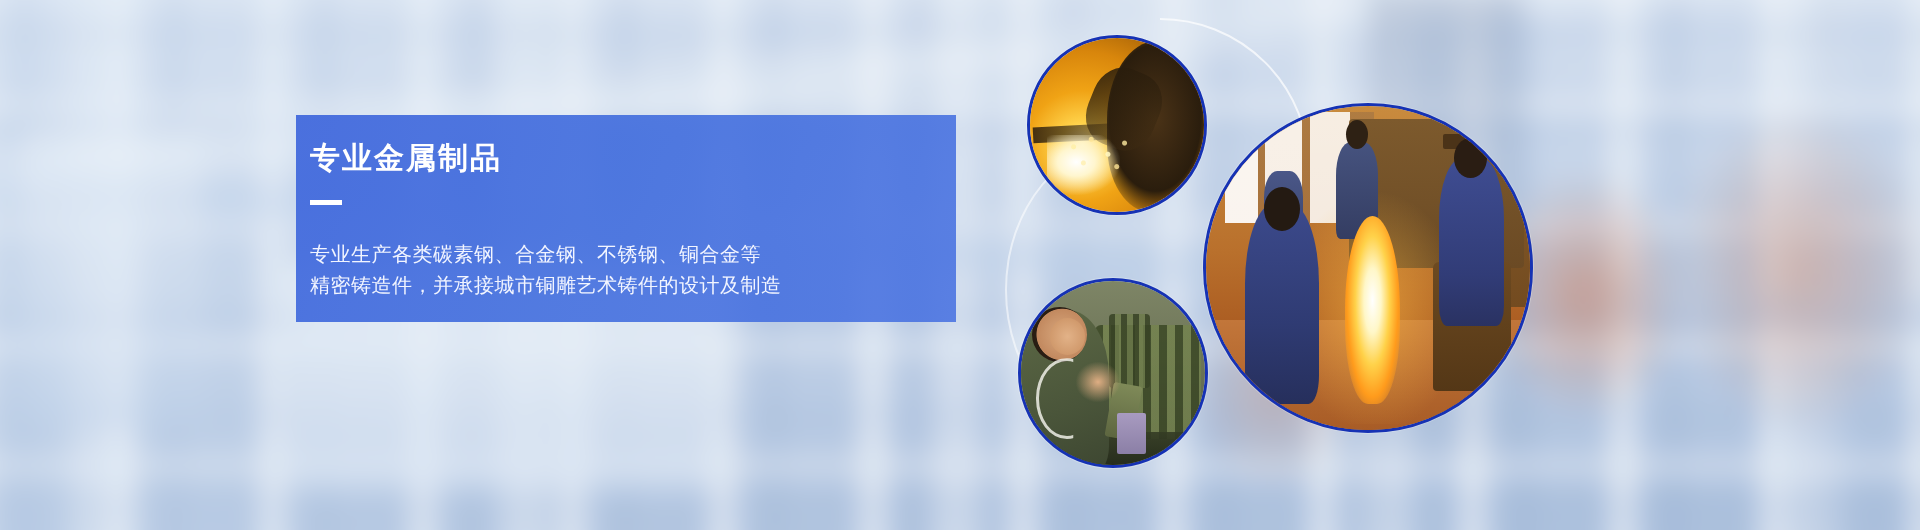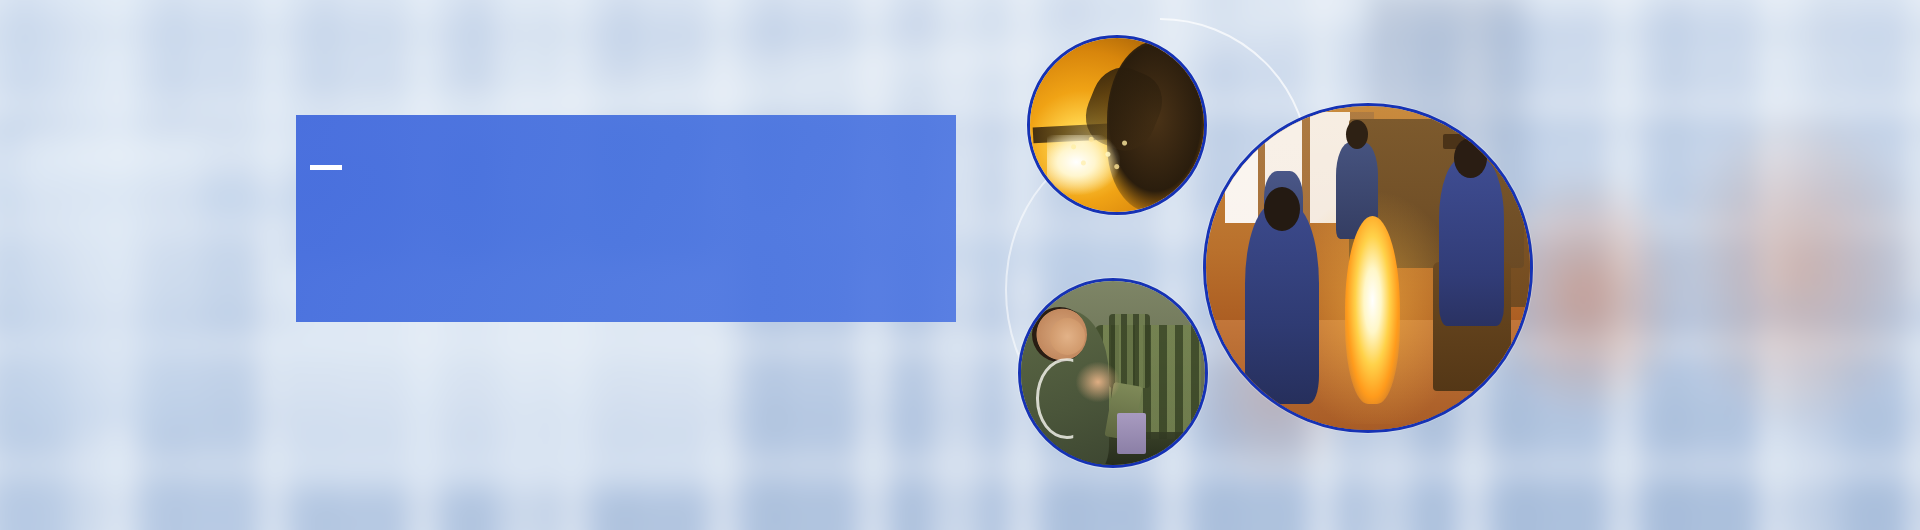--- a/index.html
+++ b/index.html
@@ -322,21 +322,26 @@
     <div class="bg-dark-a"></div>
     <div class="bg-warm-a"></div>
     <div class="bg-warm-b"></div>
     <div class="bg-warm-c"></div>
     <div class="bg-tint"></div>
   </div>
 
   <div class="panel"></div>
 
   <div class="panel-inner">
+    <div class="headline">专业金属制品</div>
     <div class="rule"></div>
+    <div class="subcopy">
+      <div>专业生产各类碳素钢、合金钢、不锈钢、铜合金等</div>
+      <div>精密铸造件，并承接城市铜雕艺术铸件的设计及制造</div>
+    </div>
   </div>
 
   <div class="collage">
 
     <div class="arc arc-a"></div>
     <div class="arc arc-b"></div>
 
     <div class="photo ph-weld">
       <div class="scene">
         <div class="weld-bg"></div>

